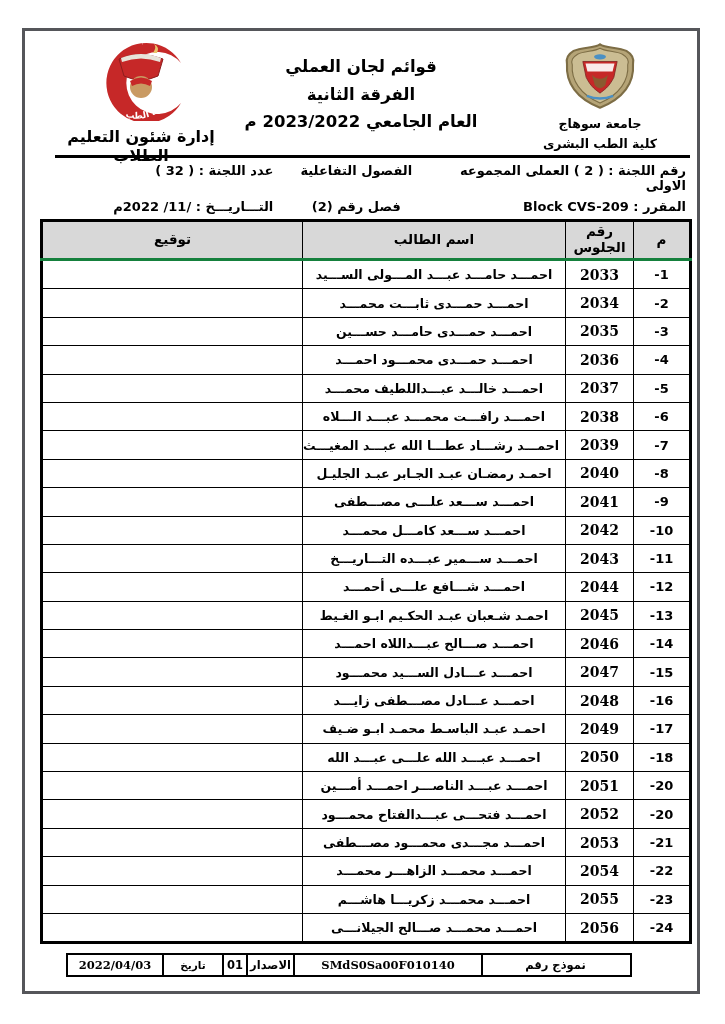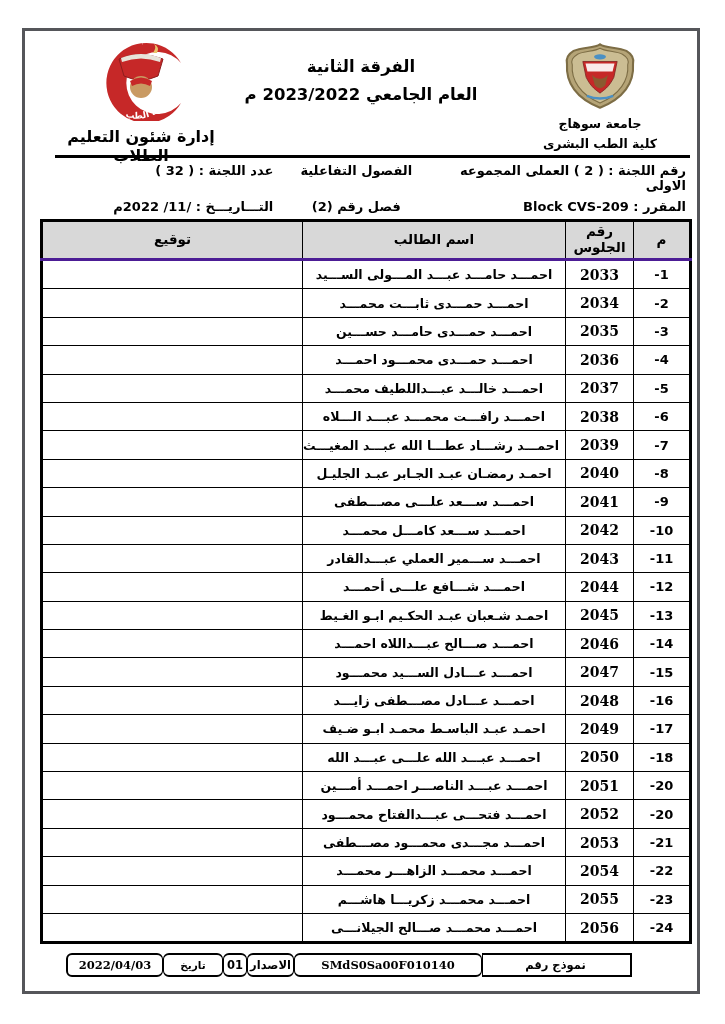--- a/index.html
+++ b/index.html
@@ -25,38 +25,38 @@
   .info .c1{text-align:right;padding-right:2px;}
   .info .c2{text-align:center;}
   .info .c3{text-align:right;}
 
   
   table.students{position:absolute;top:188px;left:15px;right:10px;width:652px;
         border-collapse:collapse;table-layout:fixed;direction:rtl;
         border:3px solid #000;}
   table.students th,table.students td{border:1px solid #000;padding:0;}
   table.students thead th{background:#d8d8d8;font-weight:bold;font-size:13.5px;
-        height:36px;line-height:1.15;border-bottom:3px solid #4c1d95;}
+        height:36px;line-height:1.15;border-bottom:3px solid #15803d;}
   table.students td{height:27.4px;font-weight:bold;text-align:center;}
   .col-serial{width:57px;}
   .col-seat{width:68px;}
   .col-name{width:263px;}
   .c-serial{font-size:13px;}
   .c-seat{font-size:14px;font-family:"DejaVu Serif",serif;}
   .c-name{text-align:right;padding:0 6px !important;font-size:12.5px;
           white-space:nowrap;overflow:hidden;}
   .c-sign{background:#fff;}
 
   
   .footer{position:absolute;top:922px;left:41px;height:24px;direction:rtl;
           display:flex;font-weight:bold;font-size:11.5px;}
   .footer .cell{border:2px solid #000;border-left-width:1px;box-sizing:border-box;
           height:24px;line-height:20px;text-align:center;overflow:hidden;}
   .footer .cell:last-child{border-left-width:2px;}
-  .footer .cell+.cell{border-right-width:1px;border-radius:6px;}
+  .footer .cell+.cell{border-right-width:1px;}
   .f-label{width:150px;text-align:right;padding-left:4px;padding-right:6px;}
   .f-code{width:188px;direction:ltr;font-family:"DejaVu Serif",serif;}
   .f-issue{width:47px;}
   .f-issueno{width:24px;direction:ltr;}
   .f-datelabel{width:60px;font-size:10.5px;}
   .f-date{width:97px;direction:ltr;font-family:"DejaVu Serif",serif;}
 </style>
 </head>
 <body>
 
@@ -70,20 +70,21 @@
       <path d="M17 14 h26 l-2.5 12 c-4 8 -7.5 9.5 -10.5 12 c-3 -2.5 -6.5 -4 -10.5 -12 Z" fill="#c62828" stroke="#7d2020" stroke-width="0.6"></path>
       <path d="M19 15.5 h22 l-1.5 6 h-19 Z" fill="#ffffff" opacity="0.9"></path>
       <path d="M24 24 c3 4 9 4 12 0 l-2 8 c-3 3 -5 3 -8 0 Z" fill="#8a5a30"></path>
       <path d="M20 40 q10 4 20 0" stroke="#4a90c4" stroke-width="1.8" fill="none"></path>
     </svg>
     <div class="cap">جامعة سوهاج</div>
     <div class="cap">كلية الطب البشرى</div>
   </div>
 
   <div class="title-block">
+    <div>قوائم لجان العملي</div>
     <div>الفرقة الثانية</div>
     <div>العام الجامعي 2023/2022 م</div>
   </div>
 
   <div class="dept-logo">
     <svg width="112" height="80" viewBox="0 0 112 80">
       <defs>
         <path id="arcTop" d="M 14 42 A 38 38 0 0 1 82 16"></path>
         <path id="arcBot" d="M 30 70 A 38 38 0 0 0 86 58"></path>
       </defs>
@@ -186,21 +187,21 @@
         </tr>
         <tr>
           <td class="c-serial" dir="ltr">-10</td>
           <td class="c-seat" dir="ltr">2042</td>
           <td class="c-name">احمـــد ســـعد كامـــل محمـــد</td>
           <td class="c-sign"></td>
         </tr>
         <tr>
           <td class="c-serial" dir="ltr">-11</td>
           <td class="c-seat" dir="ltr">2043</td>
-          <td class="c-name">احمـــد ســـمير العملي عبـــدالقادر</td>
+          <td class="c-name">احمـــد ســـمير عبـــده التـــاريـــخ</td>
           <td class="c-sign"></td>
         </tr>
         <tr>
           <td class="c-serial" dir="ltr">-12</td>
           <td class="c-seat" dir="ltr">2044</td>
           <td class="c-name">احمـــد شـــافع علـــى أحمـــد</td>
           <td class="c-sign"></td>
         </tr>
         <tr>
           <td class="c-serial" dir="ltr">-13</td>

